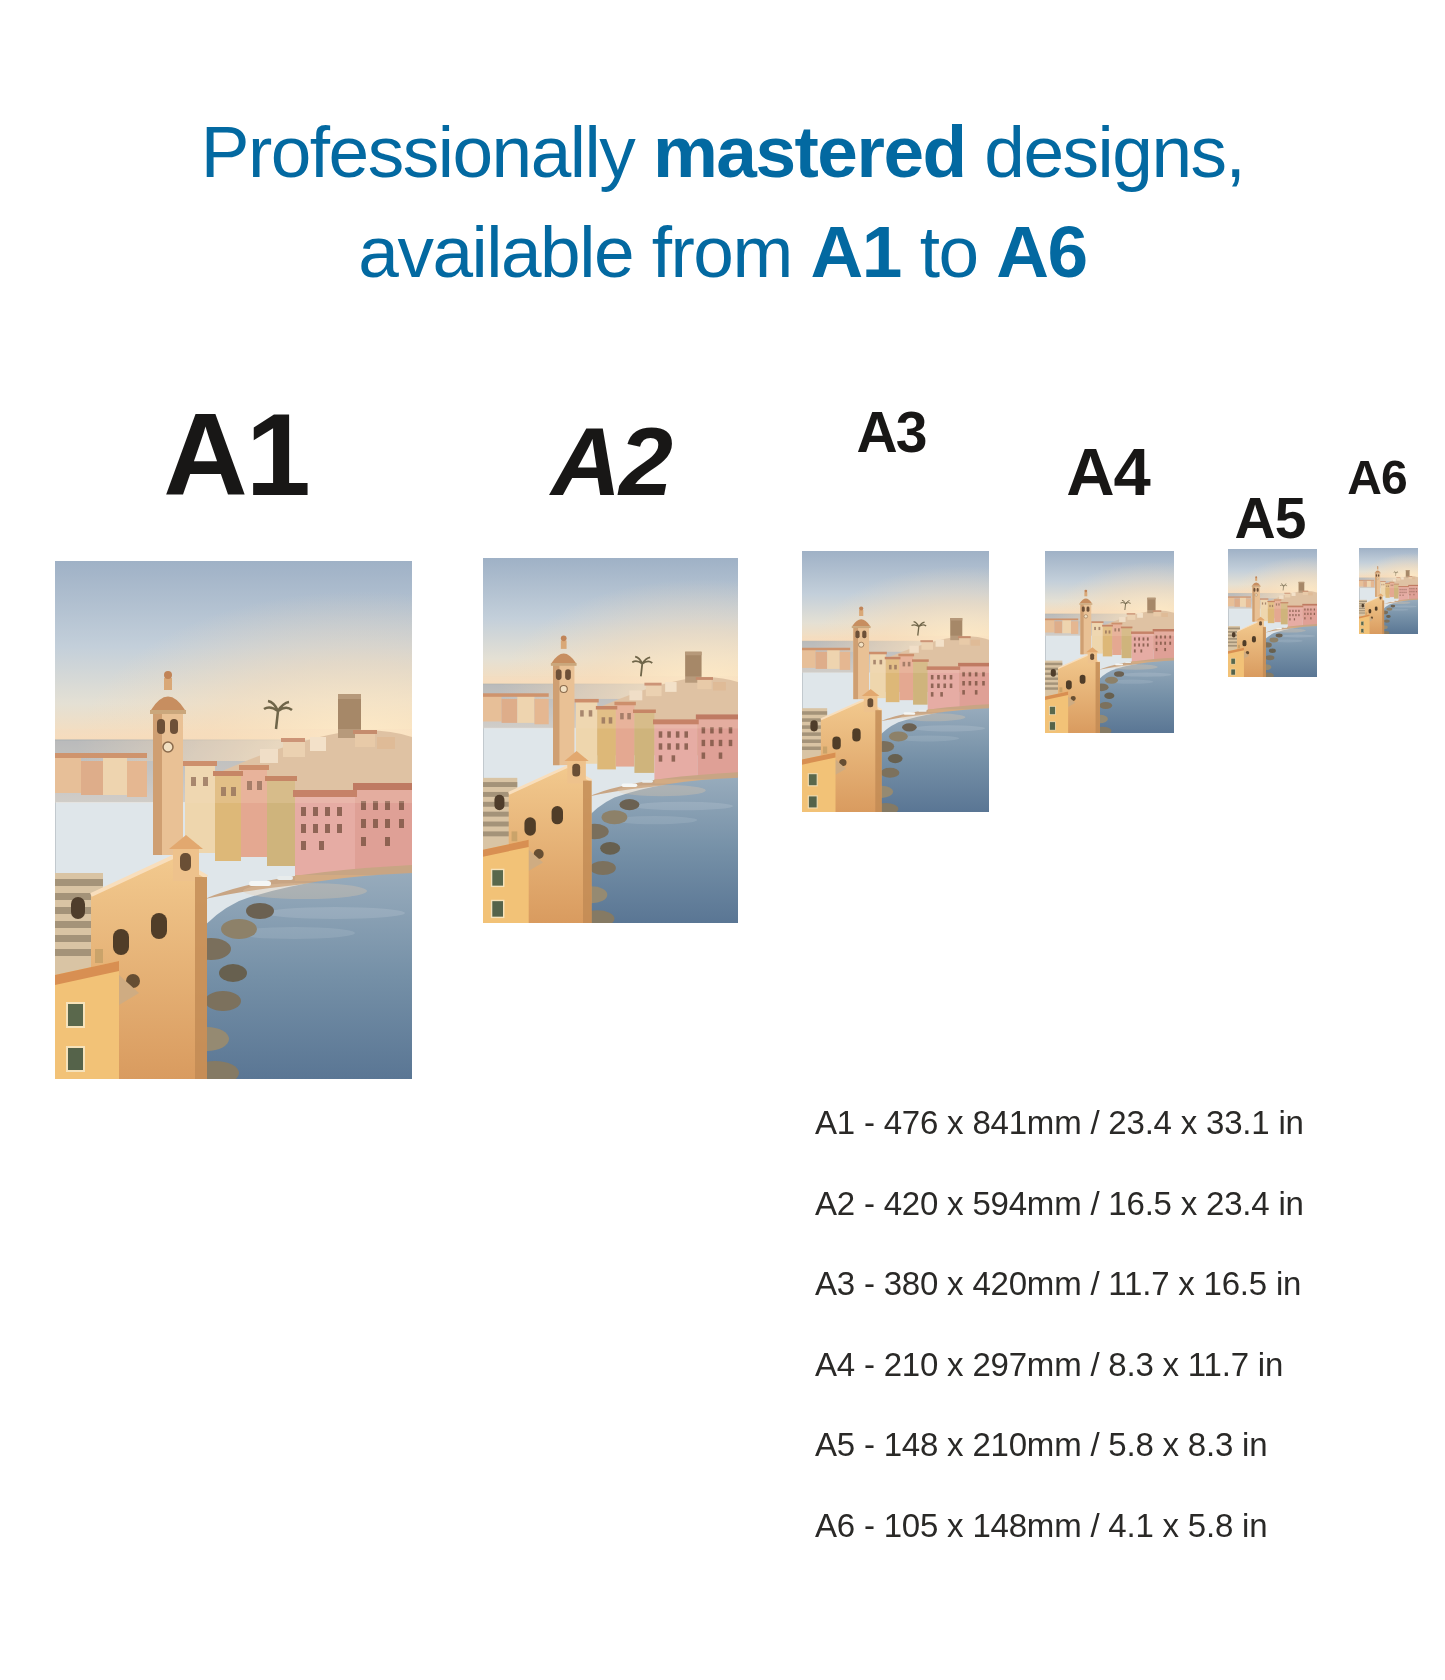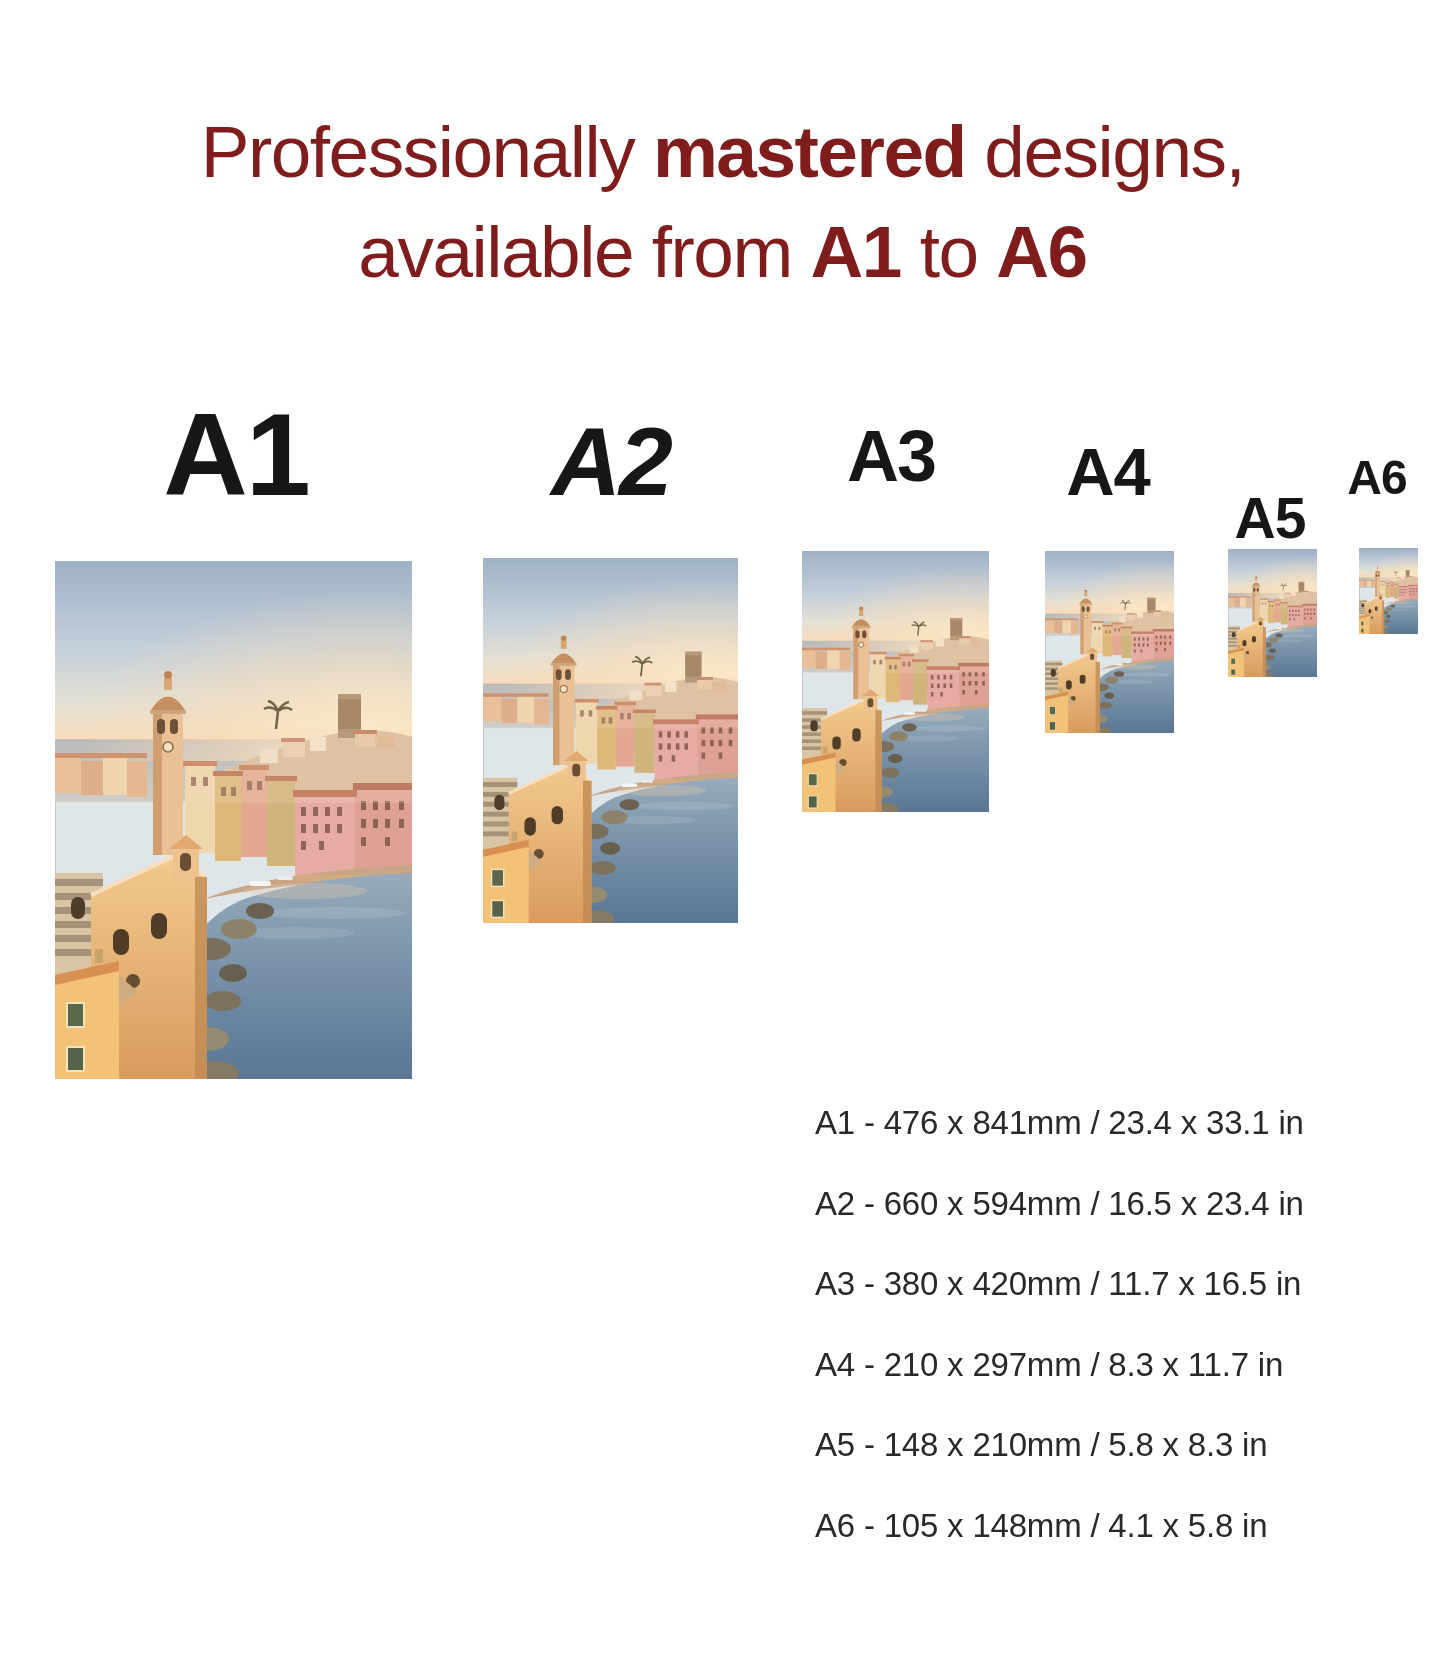--- a/index.html
+++ b/index.html
@@ -10,33 +10,33 @@
     font-family:"Liberation Sans", sans-serif;
     color:#1d1d1b;
     overflow:hidden;
   }
   
   .title{
     position:absolute;top:102px;left:0;width:1445px;
     text-align:center;
     font-size:73px;line-height:100px;
     font-weight:400;letter-spacing:-1.5px;
-    color:#7f1d1d;
+    color:#0369a1;
   }
   .title b{font-weight:700;}
   
   .size-label{
     position:absolute;
     transform:translateX(-50%);
     font-weight:700;line-height:1;letter-spacing:-2px;
     color:#181716;white-space:nowrap;
   }
   .lbl-a1{left:236px;top:396px;font-size:117px;}
   .lbl-a2{left:611px;top:413px;font-size:97px;font-style:italic;}
-  .lbl-a3{left:891px;top:420px;font-size:72px;}
+  .lbl-a3{left:891px;top:404px;font-size:57px;}
   .lbl-a4{left:1108px;top:438px;font-size:67px;letter-spacing:-1px;text-align:center;}
   .lbl-a5{left:1270px;top:447px;font-size:57px;letter-spacing:-1px;margin-top:43px;}
   .lbl-a6{left:1377px;top:454px;font-size:48px;letter-spacing:-1px;}
   
   .poster{
     position:absolute;
     background:#dfe6ea;
     box-shadow: inset 0 0 0 1px rgba(90,100,110,0.22);
   }
   .poster svg{display:block;width:100%;height:100%;}
@@ -260,20 +260,20 @@
       </svg>
   </div>
   <div class="poster p-a6">
     <svg>
         <use href="#vernazza"></use>
       </svg>
   </div>
 
   <div class="dims">
     <div>A1 - 476 x 841mm / 23.4 x 33.1 in</div>
-    <div>A2 - 660 x 594mm / 16.5 x 23.4 in</div>
+    <div>A2 - 420 x 594mm / 16.5 x 23.4 in</div>
     <div>A3 - 380 x 420mm / 11.7 x 16.5 in</div>
     <div>A4 - 210 x 297mm / 8.3 x 11.7 in</div>
     <div>A5 - 148 x 210mm / 5.8 x 8.3 in</div>
     <div>A6 - 105 x 148mm / 4.1 x 5.8 in</div>
   </div>
 
 </div>
 
 </body></html>

